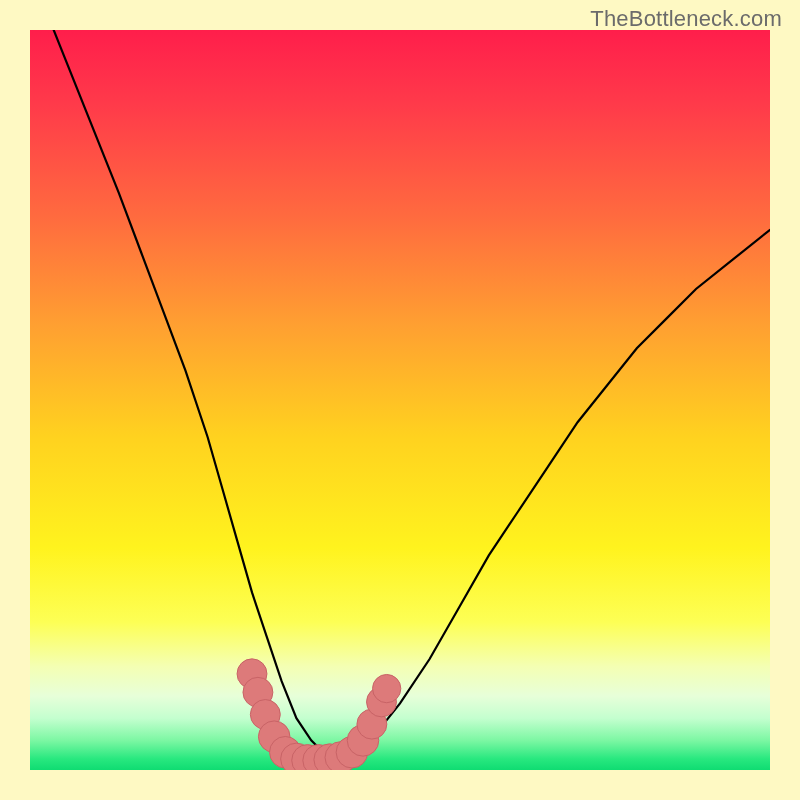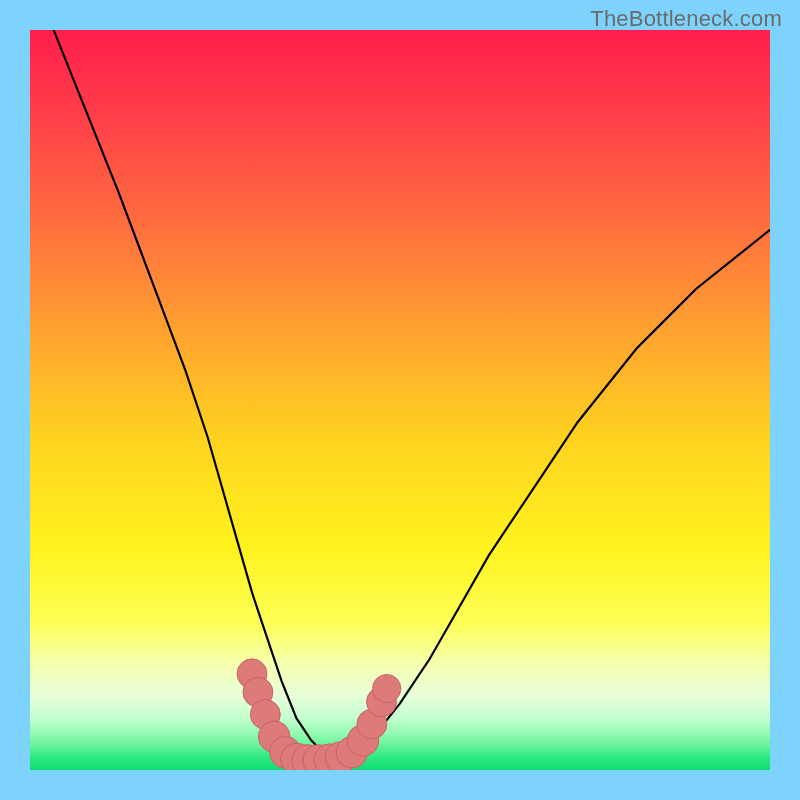--- a/index.html
+++ b/index.html
@@ -10,21 +10,21 @@
     background: #000;
     overflow: hidden;
     font-family: Arial, Helvetica, sans-serif;
   }
   .frame {
     position: absolute;
     left: 0;
     top: 0;
     width: 800px;
     height: 800px;
-    background: #7dd3fc;
+    background: #fef9c3;
   }
   .plot {
     position: absolute;
     left: 30px;
     top: 30px;
     width: 740px;
     height: 740px;
     overflow: hidden;
   }
   .gradient {

